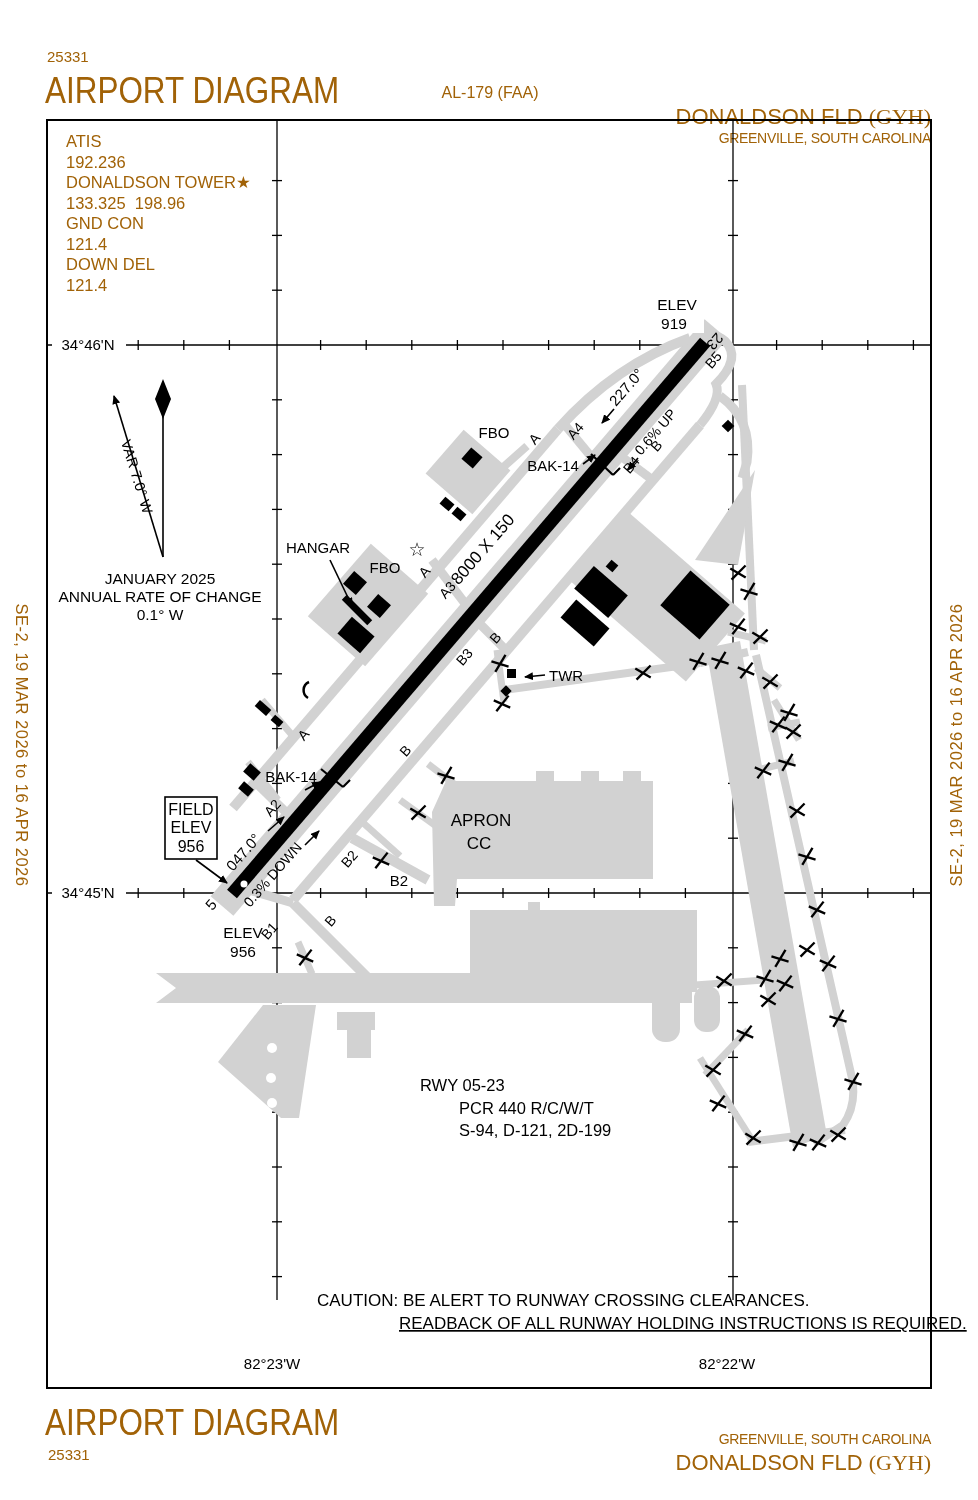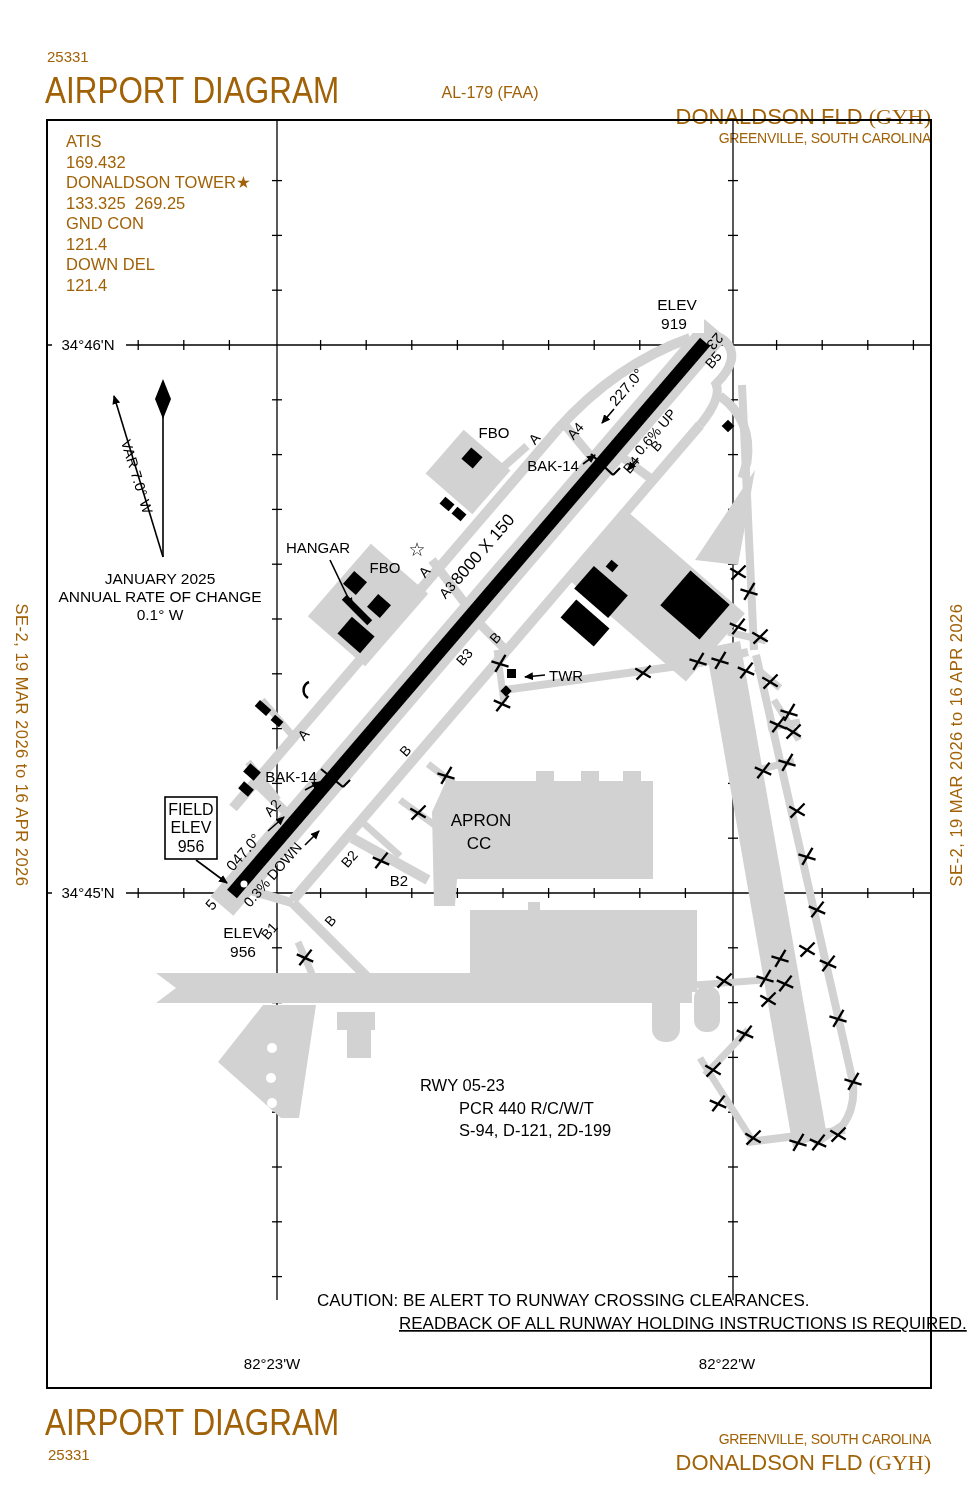--- a/index.html
+++ b/index.html
@@ -29,23 +29,23 @@
   <div class="abs big-title" style="left:45px;top:70px;">AIRPORT DIAGRAM</div>
   <div class="abs proc-id" style="left:380px;top:84px;width:220px;text-align:center;">AL-179 (FAA)</div>
   <div class="abs apt-name right-align" style="right:47px;top:66px;"><span>DONALDSON FLD </span><span class="serif">(GYH)</span></div>
   <div class="abs apt-city right-align" style="right:47px;top:92px;">GREENVILLE, SOUTH CAROLINA</div>
 
   <div id="edition-left" class="abs edition">SE-2,  19 MAR 2026  to  16 APR 2026</div>
   <div id="edition-right" class="abs edition">SE-2,  19 MAR 2026  to  16 APR 2026</div>
 
   <div id="comm-box" class="abs">
       <div>ATIS</div>
-      <div>169.432</div>
+      <div>192.236</div>
       <div>DONALDSON TOWER★</div>
-      <div>133.325  269.25</div>
+      <div>133.325  198.96</div>
       <div>GND CON</div>
       <div>121.4</div>
       <div>DOWN DEL</div>
       <div>121.4</div>
     </div>
 
   <svg class="abs" style="left:0;top:0;" width="978" height="1500" viewBox="0 0 978 1500">
     <defs>
       <marker id="ah" markerWidth="10" markerHeight="9" refX="8" refY="4" orient="auto" markerUnits="userSpaceOnUse">
         <path d="M0,0 L9,4 L0,8 Z" fill="#000"></path>

